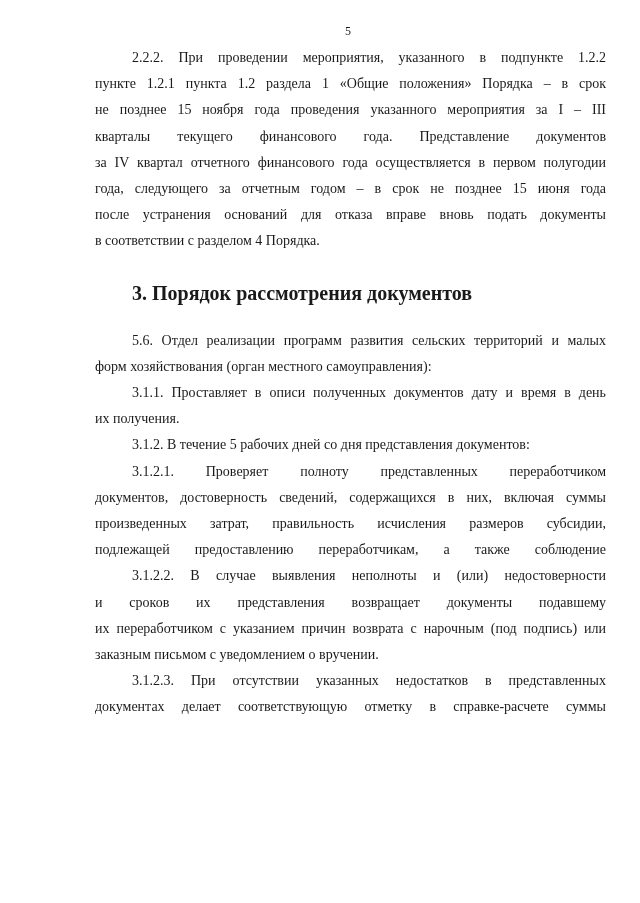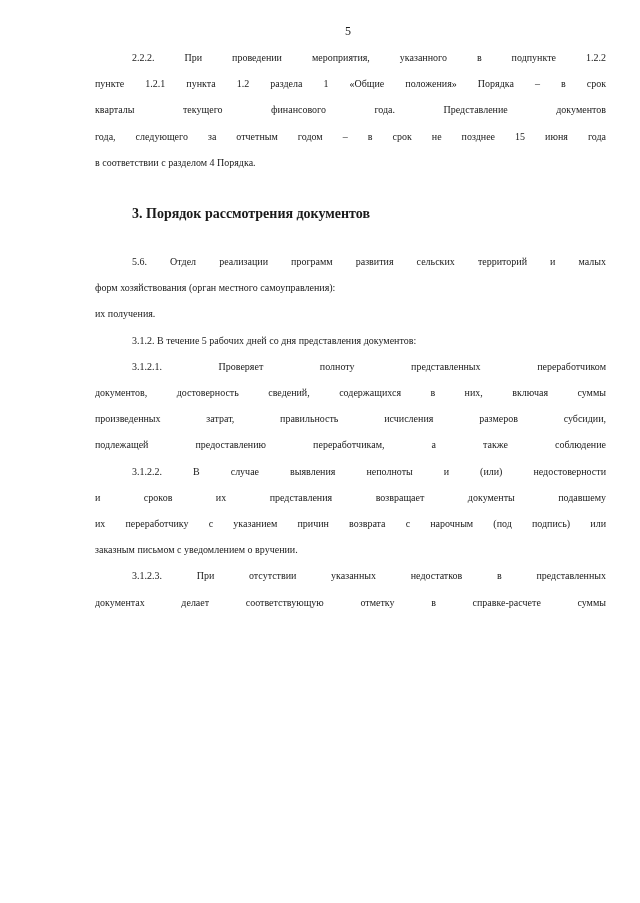--- a/index.html
+++ b/index.html
@@ -9,72 +9,76 @@
     color: #1a1a1a;
   }
   .page-number {
     position: absolute; top: 24px; left: 0; width: 100%;
     text-align: center; font-size: 12px; padding-left: 56px; box-sizing: border-box;
   }
   .content {
     position: absolute; left: 95px; top: 45px; width: 511px;
   }
   .heading {
-    margin: 25px 0 22px 0; font-size: 14px; line-height: 26px;
+    margin: 25px 0 22px 0; font-size: 20px; line-height: 26px;
     font-weight: bold; text-indent: 37px;
   }
   .line { display: block; text-align: justify; text-align-last: justify; }
   .line.last { text-align-last: left; }
   .line.first { padding-left: 37px; }
-  .block { font-size: 10px; line-height: 26.2px; }
+  .block { font-size: 14px; line-height: 26.2px; }
 </style>
 </head>
 <body>
 
 <div class="page-number">5</div>
 
 <div class="content">
 
   <div class="block">
     <span class="line first">2.2.2. При проведении мероприятия, указанного в подпункте 1.2.2</span>
     <span class="line">пункте 1.2.1 пункта 1.2 раздела 1 «Общие положения» Порядка – в срок</span>
+    <span class="line">не позднее 15 ноября года проведения указанного мероприятия за I – III</span>
     <span class="line">кварталы текущего финансового года. Представление документов</span>
+    <span class="line">за IV квартал отчетного финансового года осуществляется в первом полугодии</span>
     <span class="line">года, следующего за отчетным годом – в срок не позднее 15 июня года</span>
   </div>
 
   <div class="block">
+    <span class="line">после устранения оснований для отказа вправе вновь подать документы</span>
     <span class="line last">в соответствии с разделом 4 Порядка.</span>
   </div>
 
   <div class="heading">3. Порядок рассмотрения документов</div>
 
   <div class="block">
     <span class="line first">5.6. Отдел реализации программ развития сельских территорий и малых</span>
     <span class="line last">форм хозяйствования (орган местного самоуправления):</span>
   </div>
 
   <div class="block">
+    <span class="line first">3.1.1. Проставляет в описи полученных документов дату и время в день</span>
     <span class="line last">их получения.</span>
   </div>
 
   <div class="block">
     <span class="line first last">3.1.2. В течение 5 рабочих дней со дня представления документов:</span>
   </div>
 
   <div class="block">
     <span class="line first">3.1.2.1. Проверяет полноту представленных переработчиком</span>
     <span class="line">документов, достоверность сведений, содержащихся в них, включая суммы</span>
     <span class="line">произведенных затрат, правильность исчисления размеров субсидии,</span>
     <span class="line">подлежащей предоставлению переработчикам, а также соблюдение</span>
   </div>
 
   <div class="block">
     <span class="line first">3.1.2.2. В случае выявления неполноты и (или) недостоверности</span>
     <span class="line">и сроков их представления возвращает документы подавшему</span>
-    <span class="line">их переработчику с указанием причин возврата с нарочным (под подпись) или</span>
+    <span class="line">их переработчиком с указанием причин возврата с нарочным (под подпись) или</span>
     <span class="line last">заказным письмом с уведомлением о вручении.</span>
   </div>
 
   <div class="block">
     <span class="line first">3.1.2.3. При отсутствии указанных недостатков в представленных</span>
     <span class="line">документах делает соответствующую отметку в справке-расчете суммы</span>
 
   </div>
 
 </div>

